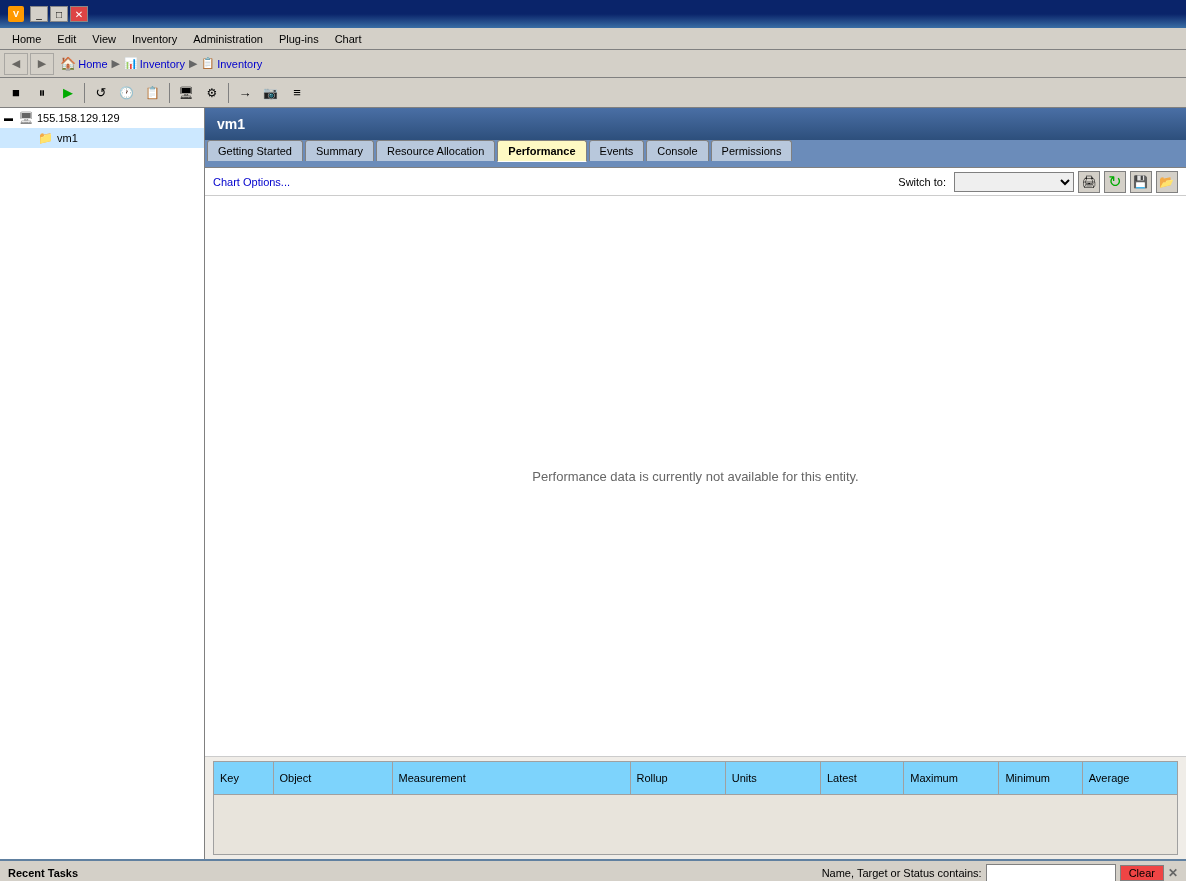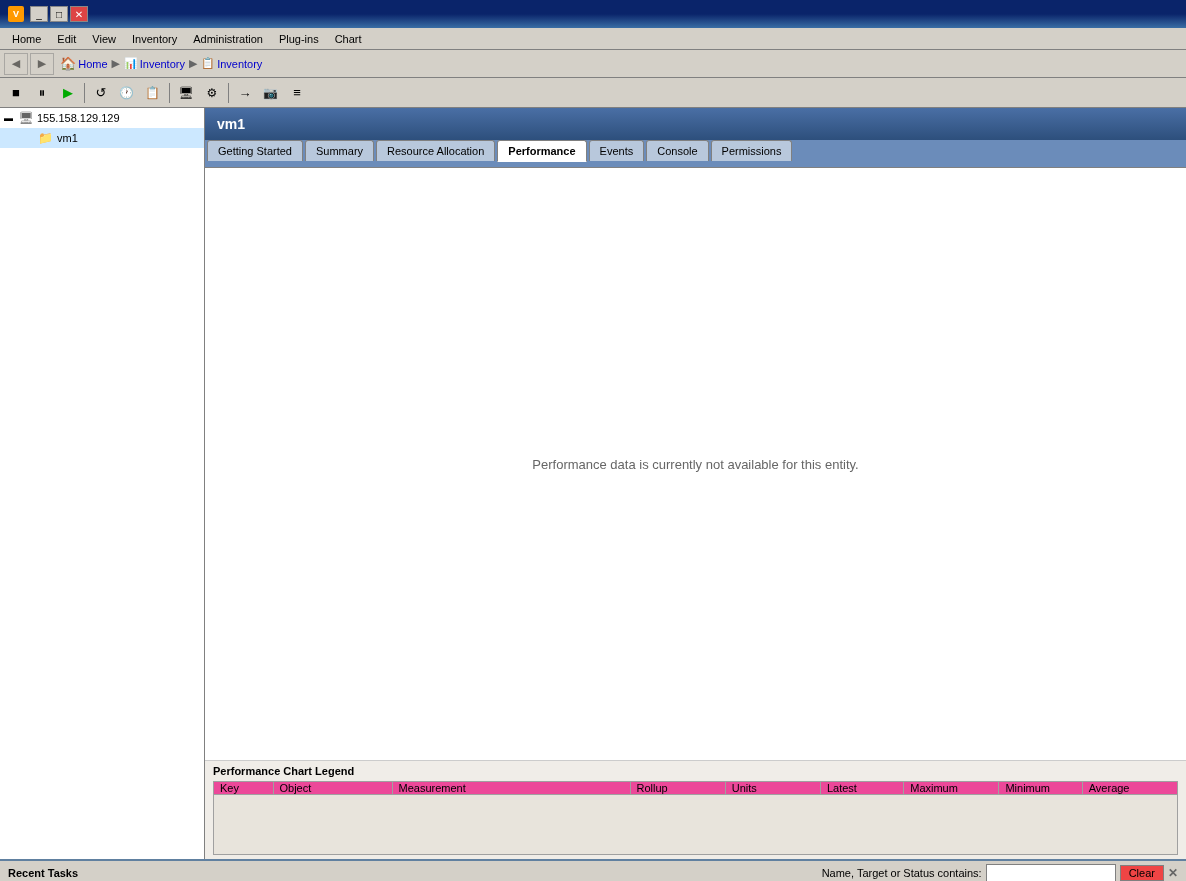--- a/index.html
+++ b/index.html
@@ -89,21 +89,21 @@
     #tabs {
       background: #6b8cba; display: flex; align-items: flex-start; height: 28px;
       padding: 0 2px; border-bottom: 1px solid #808080;
     }
     .tab {
       padding: 4px 10px; font-size: 11px; cursor: pointer; background: #b8c8dc;
       border: 1px solid #808080; border-bottom: none; margin-right: 2px;
       border-radius: 3px 3px 0 0; color: #000;
     }
     .tab.active {
-      background: #ffffff; font-weight: bold; border-bottom: 1px solid white;
+      background: #fef9c3; font-weight: bold; border-bottom: 1px solid white;
       margin-bottom: -1px; z-index: 1;
     }
 
     
     #perf-content { flex: 1; background: white; position: relative; display: flex; flex-direction: column; }
 
     #chart-toolbar {
       display: flex; align-items: center; padding: 4px 8px; border-bottom: 1px solid #ccc;
       background: white; height: 28px; justify-content: space-between;
     }
@@ -127,21 +127,21 @@
 
     
     #chart-legend {
       border-top: 1px solid #ccc; padding: 4px 8px; background: #f0ede8;
     }
     .legend-title { font-size: 11px; font-weight: bold; margin-bottom: 4px; }
     .legend-table {
       width: 100%; border-collapse: collapse; font-size: 11px;
     }
     .legend-table th {
-      background: #ec4899; border: 1px solid #a0a0a0; padding: 0 6px;
+      background: #7dd3fc; border: 1px solid #a0a0a0; padding: 10px 6px;
       font-weight: normal; text-align: left; color: #000;
     }
     .legend-table td {
       border: 1px solid #a0a0a0; padding: 2px 6px; background: #e8e4dc;
     }
     .legend-body-area { height: 60px; }
 
     
     #bottom-panel {
       height: 120px; border-top: 2px solid #6080a0; background: #f0ede8;
@@ -247,27 +247,41 @@
       <div class="tab">Summary</div>
       <div class="tab">Resource Allocation</div>
       <div class="tab active">Performance</div>
       <div class="tab">Events</div>
       <div class="tab">Console</div>
       <div class="tab">Permissions</div>
     </div>
 
     <div id="perf-content">
 
+      <div id="chart-toolbar">
+        <div id="chart-toolbar-left">
+          <span style="color:#0000cc; cursor:pointer; font-size:11px;">Chart Options...</span>
+        </div>
+        <div id="chart-toolbar-right">
+          <span id="switch-to-label">Switch to:</span>
+          <select id="switch-to-select">
+            <option></option>
+          </select>
+          <div class="icon-btn" title="Print">🖨</div>
+          <div class="icon-btn" title="Refresh" style="color:#00aa00; font-size:16px;">↻</div>
+          <div class="icon-btn" title="Save">💾</div>
+          <div class="icon-btn" title="Open">📂</div>
+        </div>
+      </div>
 
       <div id="chart-main">
         <span>Performance data is currently not available for this entity.</span>
       </div>
 
       <div id="chart-legend">
-        <div class="legend-title">Performance Chart Legend</div>
         <table class="legend-table">
           <thead>
             <tr>
               <th style="width:50px;">Key</th>
               <th style="width:100px;">Object</th>
               <th style="width:200px;">Measurement</th>
               <th style="width:80px;">Rollup</th>
               <th style="width:80px;">Units</th>
               <th style="width:70px;">Latest</th>
               <th style="width:80px;">Maximum</th>

